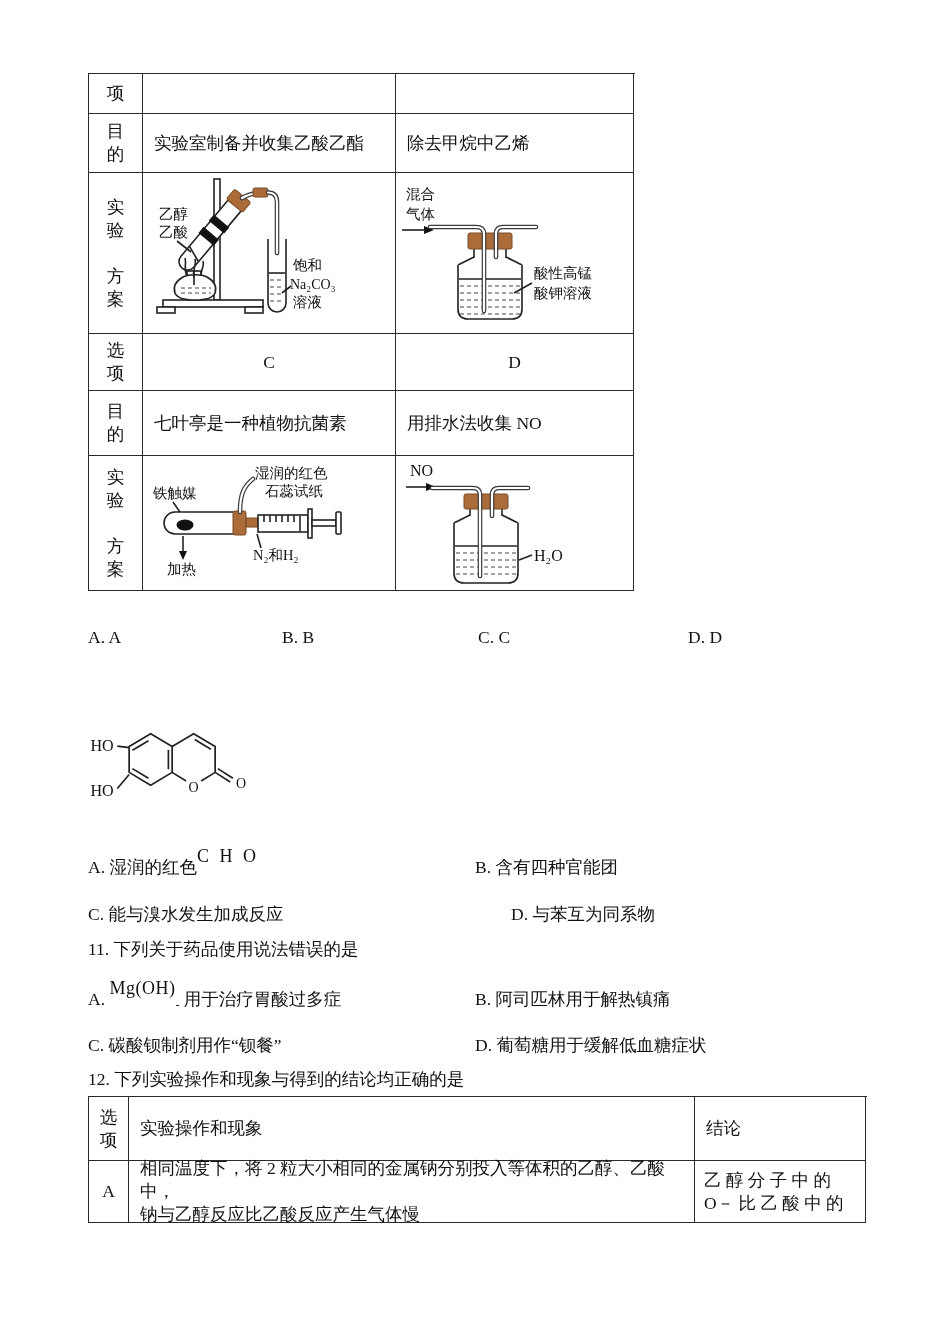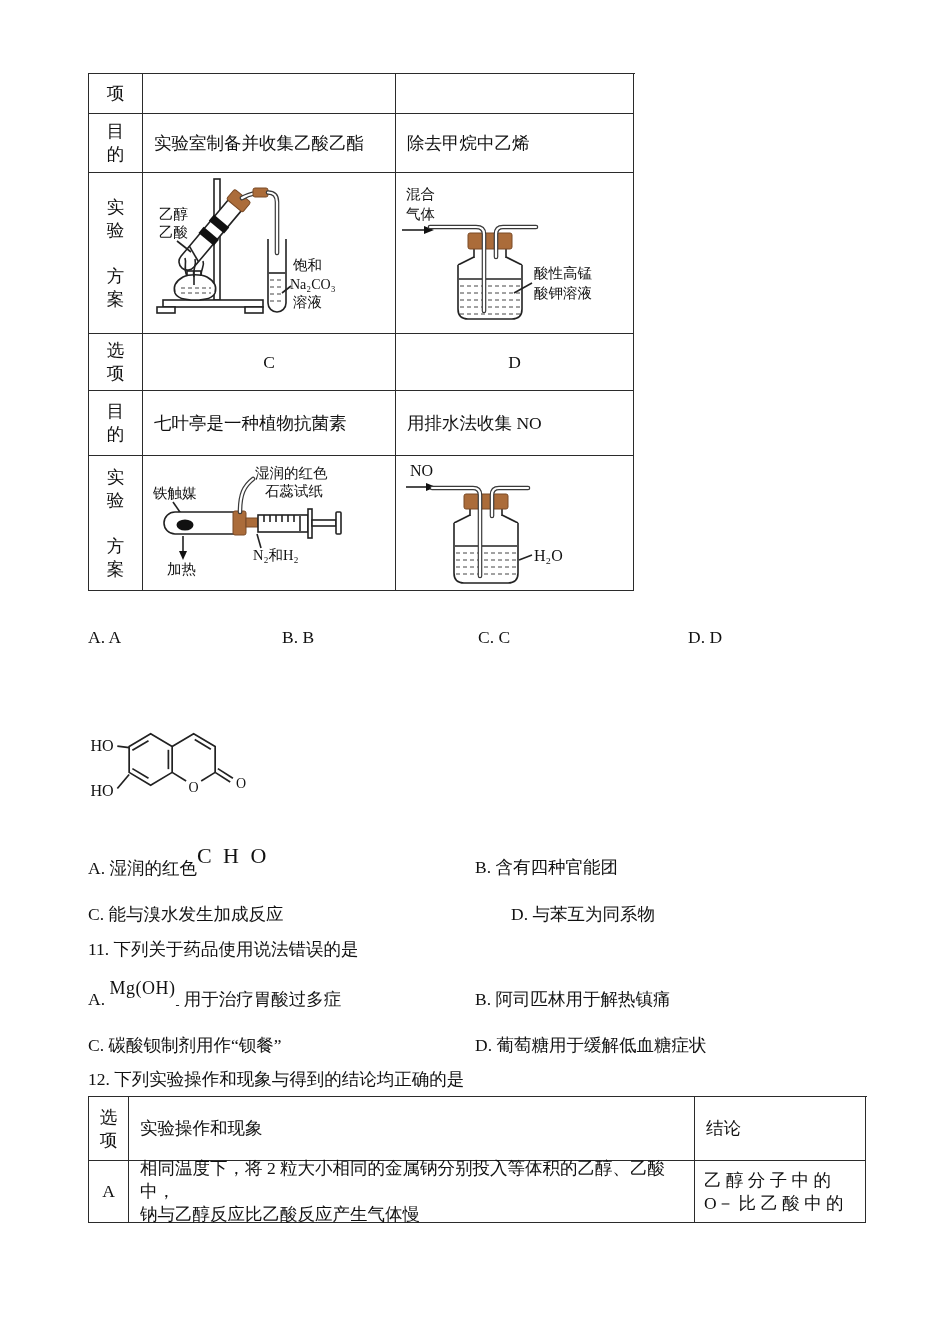--- a/index.html
+++ b/index.html
@@ -23,21 +23,21 @@
   .lnw{stroke:#222;stroke-width:1.6;fill:#fff;}
   .tubeo{stroke:#3a3a3a;stroke-width:4.6;fill:none;stroke-linecap:round;}
   .tubei{stroke:#ffffff;stroke-width:2.2;fill:none;stroke-linecap:round;}
   .stp{fill:#ab6c3a;stroke:#7a4a26;stroke-width:1;}
   .dsh{stroke:#444;stroke-width:1;stroke-dasharray:4 3;fill:none;}
   .blk{fill:#111;stroke:none;}
   svg text{fill:#111;font-family:"Liberation Serif","DejaVu Serif",serif;}
   .cjk{font-size:14.5px;}
   .fml{font-size:14px;}
   
-  .raised{position:relative;top:-11px;letter-spacing:3px;font-size:22px;}
+  .raised{position:relative;top:-11px;letter-spacing:3px;font-size:18px;}
   .raised2{position:relative;top:-11px;font-size:18px;letter-spacing:0.5px;text-align:center;}
   .subm{position:relative;top:4px;font-size:12px;}
 </style>
 </head>
 <body>
 
 <div id="page">
 
   <div class="abs grid grid1" style="left:88px;top:73px;">
 

